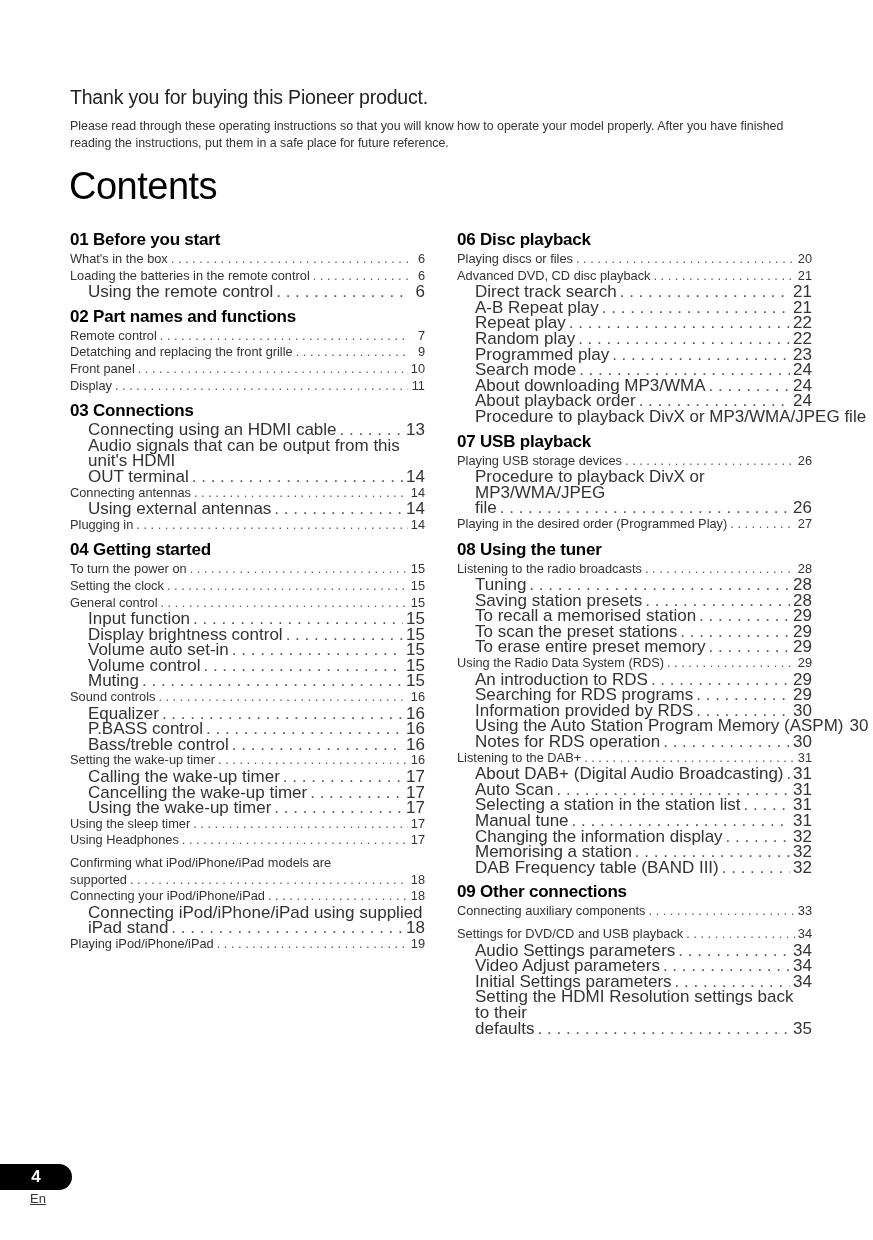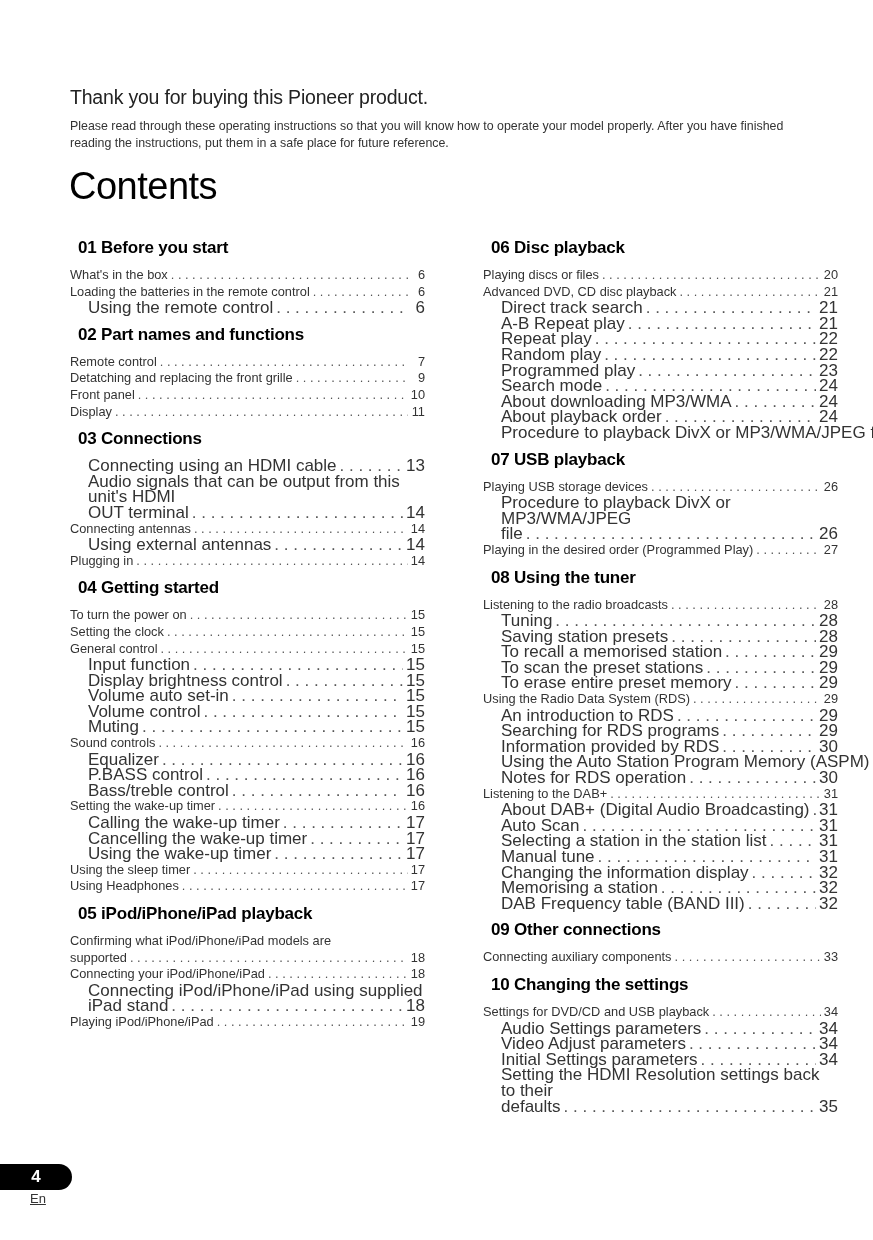--- a/index.html
+++ b/index.html
@@ -2,23 +2,23 @@
 <html><head>
 <meta charset="utf-8">
 <style>
   html, body { margin: 0; padding: 0; background: #ffffff; }
   body { width: 873px; height: 1240px; position: relative; overflow: hidden; font-family: "Liberation Sans", sans-serif; color: #1a1a1a; }
   .intro-title { position: absolute; left: 70px; top: 86px; font-size: 19.5px; font-weight: normal; color: #222; letter-spacing: -0.2px; }
   .intro-text { position: absolute; left: 70px; top: 118px; width: 750px; font-size: 12.4px; line-height: 16.5px; color: #333; }
   .contents-title { position: absolute; left: 69px; top: 165px; font-size: 38px; font-weight: normal; color: #000; letter-spacing: -0.5px; }
   .col { position: absolute; top: 229px; width: 355px; }
   .col-left { left: 70px; }
-  .col-right { left: 483px; width: 355px; }
+  .col-right { left: 457px; width: 355px; }
   .section { margin-bottom: 6px; }
-  .section-title { font-size: 17px; font-weight: bold; color: #000; line-height: 22px; margin: 8px; letter-spacing: -0.2px; }
+  .section-title { font-size: 17px; font-weight: bold; color: #000; line-height: 22px; margin: 0; letter-spacing: -0.2px; }
   .entry { display: flex; align-items: baseline; font-size: 12.8px; line-height: 16.6px; color: #333; white-space: nowrap; }
   .entry.sub { font-size: 17px; line-height: 15.6px; padding-left: 18px; }
   .entry .label { flex: 0 0 auto; }
   .entry .dots { flex: 1 1 auto; overflow: hidden; margin: 0 3px; letter-spacing: 2.3px; color: #555; }
   .entry .dots::before { content: ". . . . . . . . . . . . . . . . . . . . . . . . . . . . . . . . . . . . . . . . . . . . . . . . . . . . . . . . . . . . . . . . . . . . . . . . . . . . . . . . . . . . . . . . ."; letter-spacing: 0; white-space: nowrap; }
   .entry .page { flex: 0 0 auto; text-align: right; min-width: 14px; }
   .entry.wrap { display: block; white-space: normal; }
   .entry.wrap .line1 { display: block; }
   .entry.wrap .line2 { display: flex; align-items: baseline; white-space: nowrap; }
   .page-tab { position: absolute; left: 0; top: 1164px; width: 72px; height: 26px; background: #000; border-radius: 0 13px 13px 0; color: #fff; font-weight: bold; font-size: 17px; display: flex; align-items: center; justify-content: center; padding-left: 0; }
@@ -192,21 +192,20 @@
         <span class="dots"></span>
         <span class="page">17</span>
       </div>
       <div class="entry">
         <span class="label">Using Headphones</span>
         <span class="dots"></span>
         <span class="page">17</span>
       </div>
     </div>
     <div class="section">
-      <h2 class="section-title">05 iPod/iPhone/iPad playback</h2>
       <div class="entry wrap">
         <span class="line1">Confirming what iPod/iPhone/iPad models are</span>
         <span class="line2">
           <span class="label">supported</span>
           <span class="dots"></span>
           <span class="page">18</span>
         </span>
       </div>
       <div class="entry">
         <span class="label">Connecting your iPod/iPhone/iPad</span>
@@ -413,21 +412,20 @@
     </div>
     <div class="section">
       <h2 class="section-title">09 Other connections</h2>
       <div class="entry">
         <span class="label">Connecting auxiliary components</span>
         <span class="dots"></span>
         <span class="page">33</span>
       </div>
     </div>
     <div class="section">
-      <h2 class="section-title">10 Changing the settings</h2>
       <div class="entry">
         <span class="label">Settings for DVD/CD and USB playback</span>
         <span class="dots"></span>
         <span class="page">34</span>
       </div>
       <div class="entry sub">
         <span class="label">Audio Settings parameters</span>
         <span class="dots"></span>
         <span class="page">34</span>
       </div>

